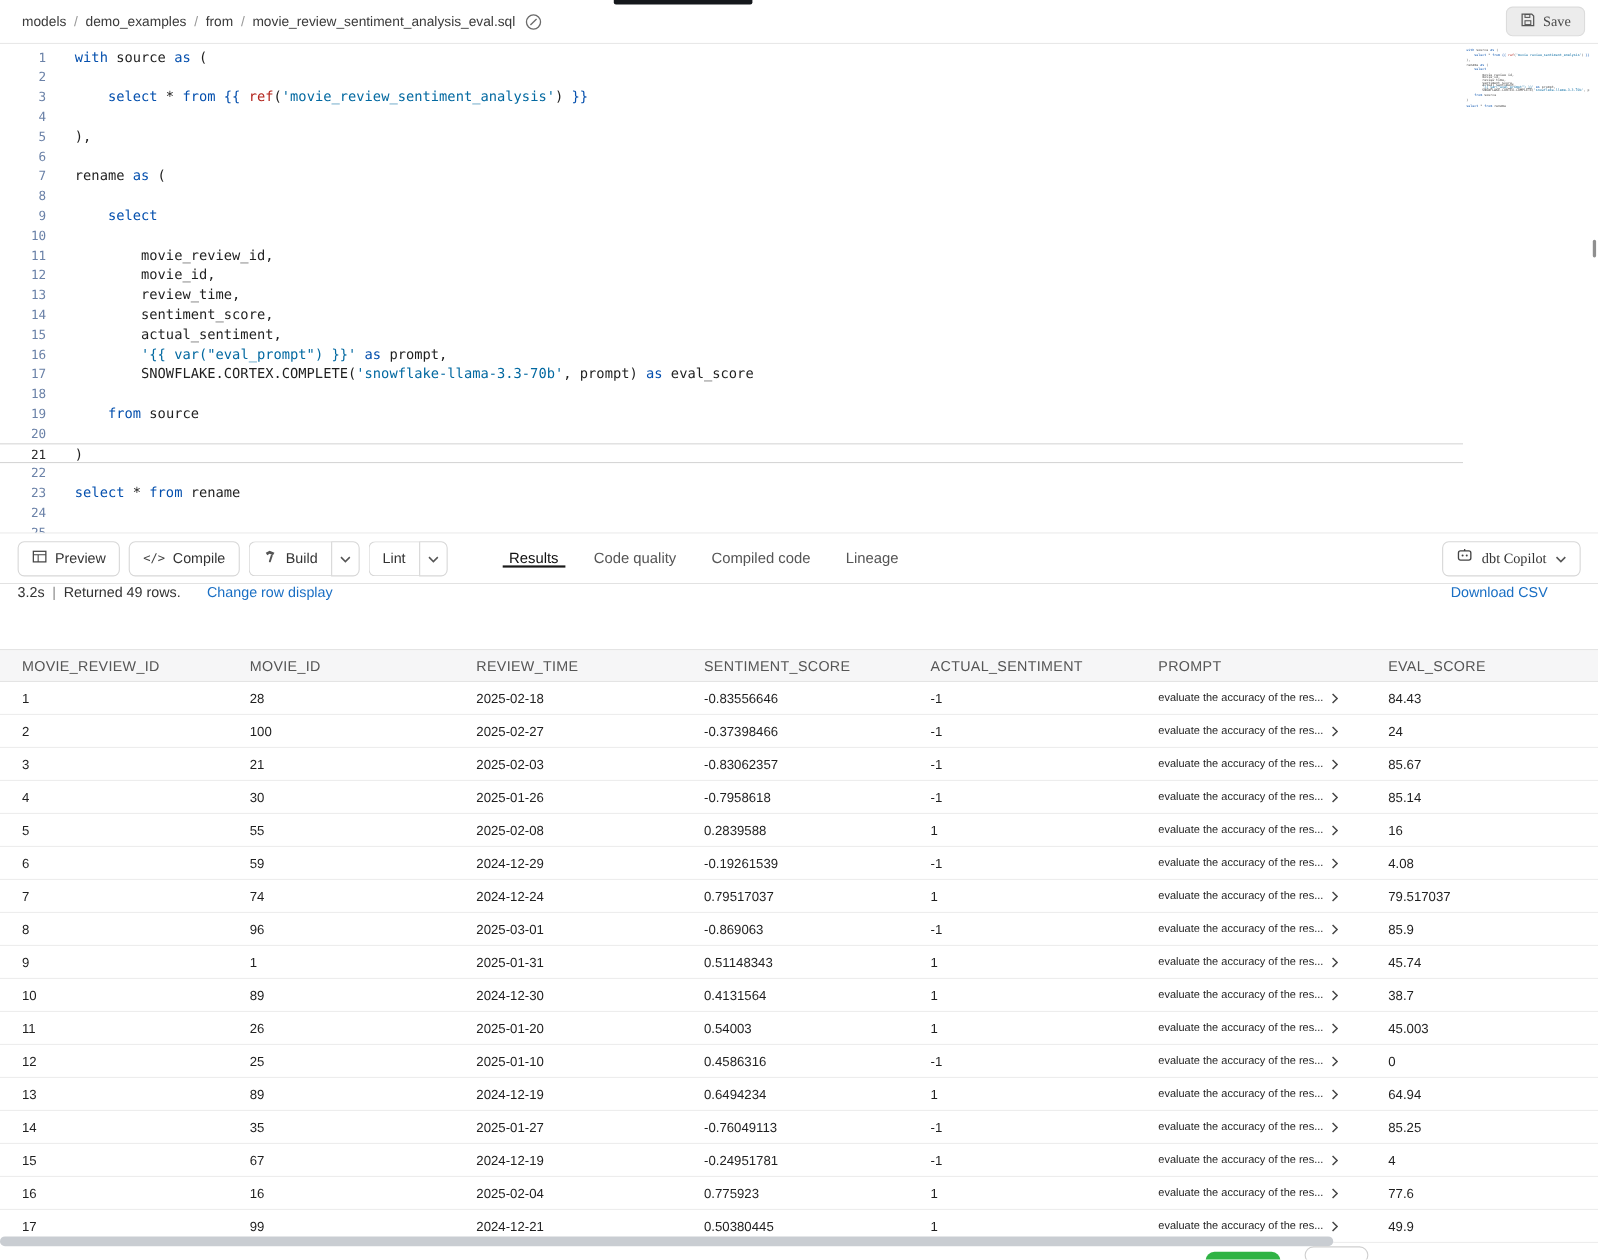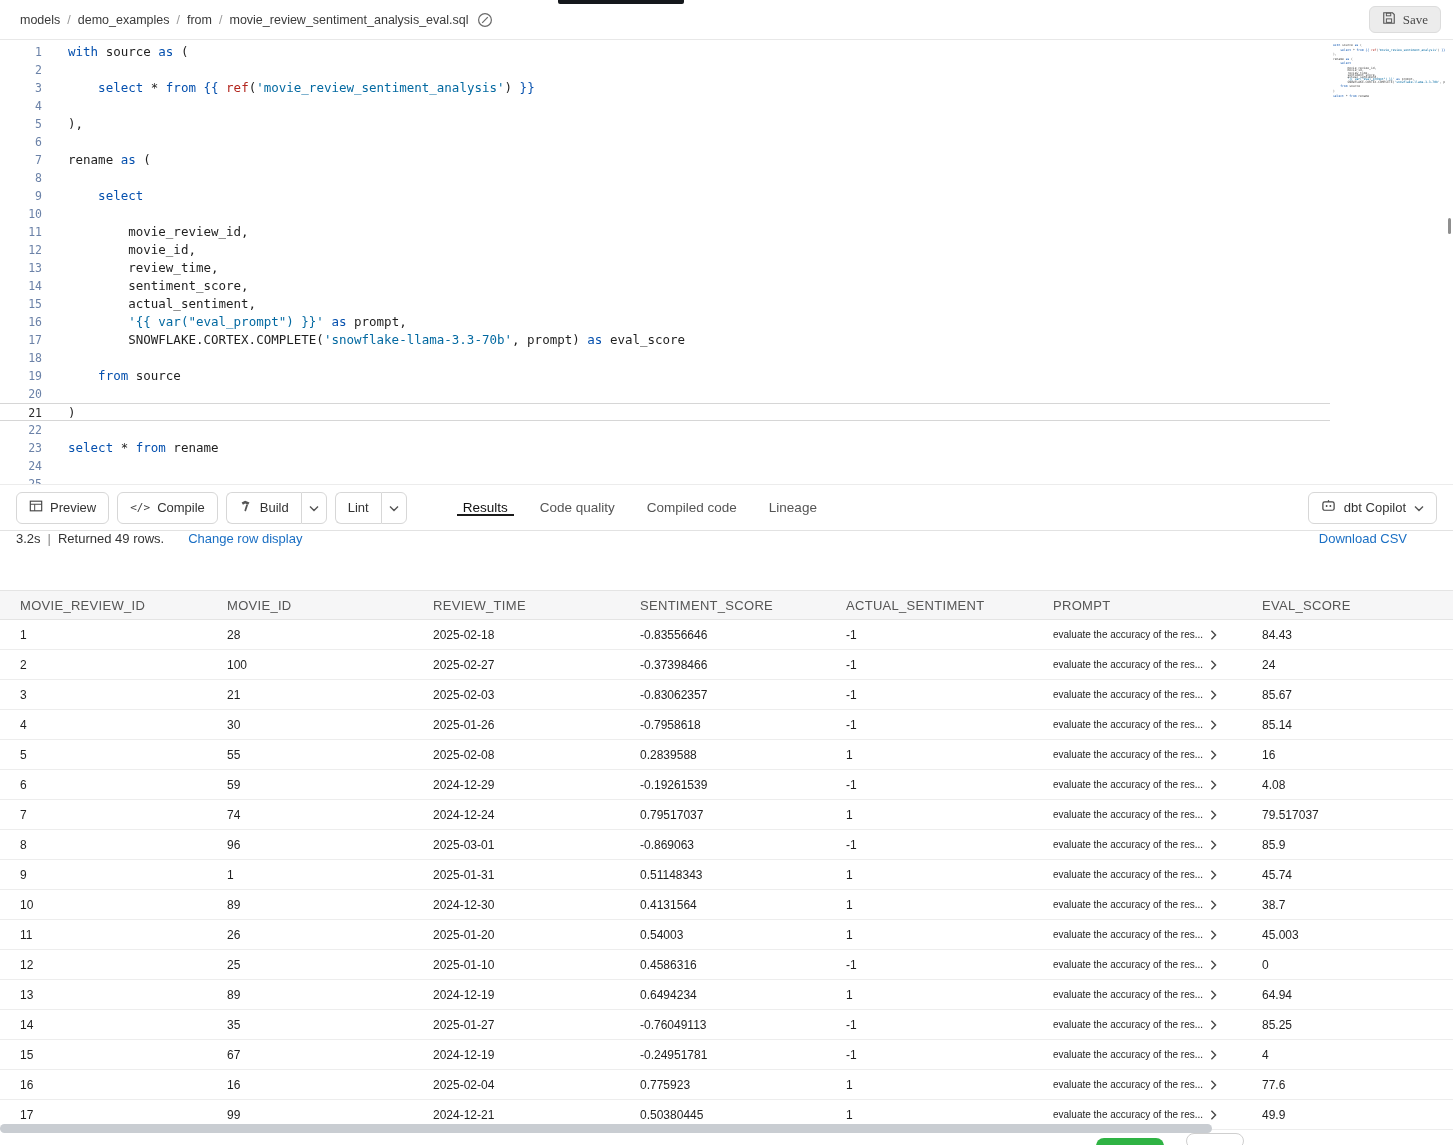--- a/index.html
+++ b/index.html
@@ -35,21 +35,21 @@
   .toolbar-left{display:flex;align-items:center;gap:8px}
   .btn{display:flex;align-items:center;gap:7px;height:32px;padding:0 12px;border:1px solid #d7d7d7;border-radius:6px;background:#fff;font-size:13px;color:#333;cursor:pointer;font-family:inherit}
   .btn-group{display:flex}
   .btn-group .btn-main{border-radius:6px 0 0 6px;border-right:none}
   .btn-group .btn-chev{width:26px;padding:0;height:32px;border:1px solid #d7d7d7;border-radius:0 6px 6px 0;display:flex;align-items:center;justify-content:center;background:#fff;cursor:pointer}
   .glyph{font-family:"DejaVu Sans Mono",monospace;font-size:11px;color:#444}
   .tabs{display:flex;margin-left:40px}
   .tab{padding:0 16px;display:flex;align-items:center;font-size:13.5px;color:#555;cursor:pointer;position:relative}
   .tab.active{color:#101010}
   .tab.active::after{content:'';position:absolute;left:10px;right:10px;bottom:-1px;height:2px;background:#1a1a1a}
-  .copilot{margin-left:auto;align-self:center;display:flex;align-items:center;gap:8px;height:32px;padding:0 12px;border:1px solid #d7d7d7;border-radius:6px;background:#fff;font-size:13px;color:#333;cursor:pointer;font-family:Liberation Sans, sans-serif}
+  .copilot{margin-left:auto;align-self:center;display:flex;align-items:center;gap:8px;height:32px;padding:0 12px;border:1px solid #d7d7d7;border-radius:6px;background:#fff;font-size:13px;color:#333;cursor:pointer;font-family:Liberation Serif, serif}
 
   
   .statusrow{height:59px;display:flex;align-items:flex-start;padding:0 16px;font-size:13px;color:#333;background:#fff}
   .statusrow .divider{margin:0 7px;color:#888}
   .link{color:var(--link,#1a6fc4);cursor:pointer}
   .crd{margin-left:24px}
   .dl{margin-left:auto;margin-right:30px}
 
   
   .grid-cols{display:grid;grid-template-columns:207px 206px 207px 206px 207px 209px 1fr}

